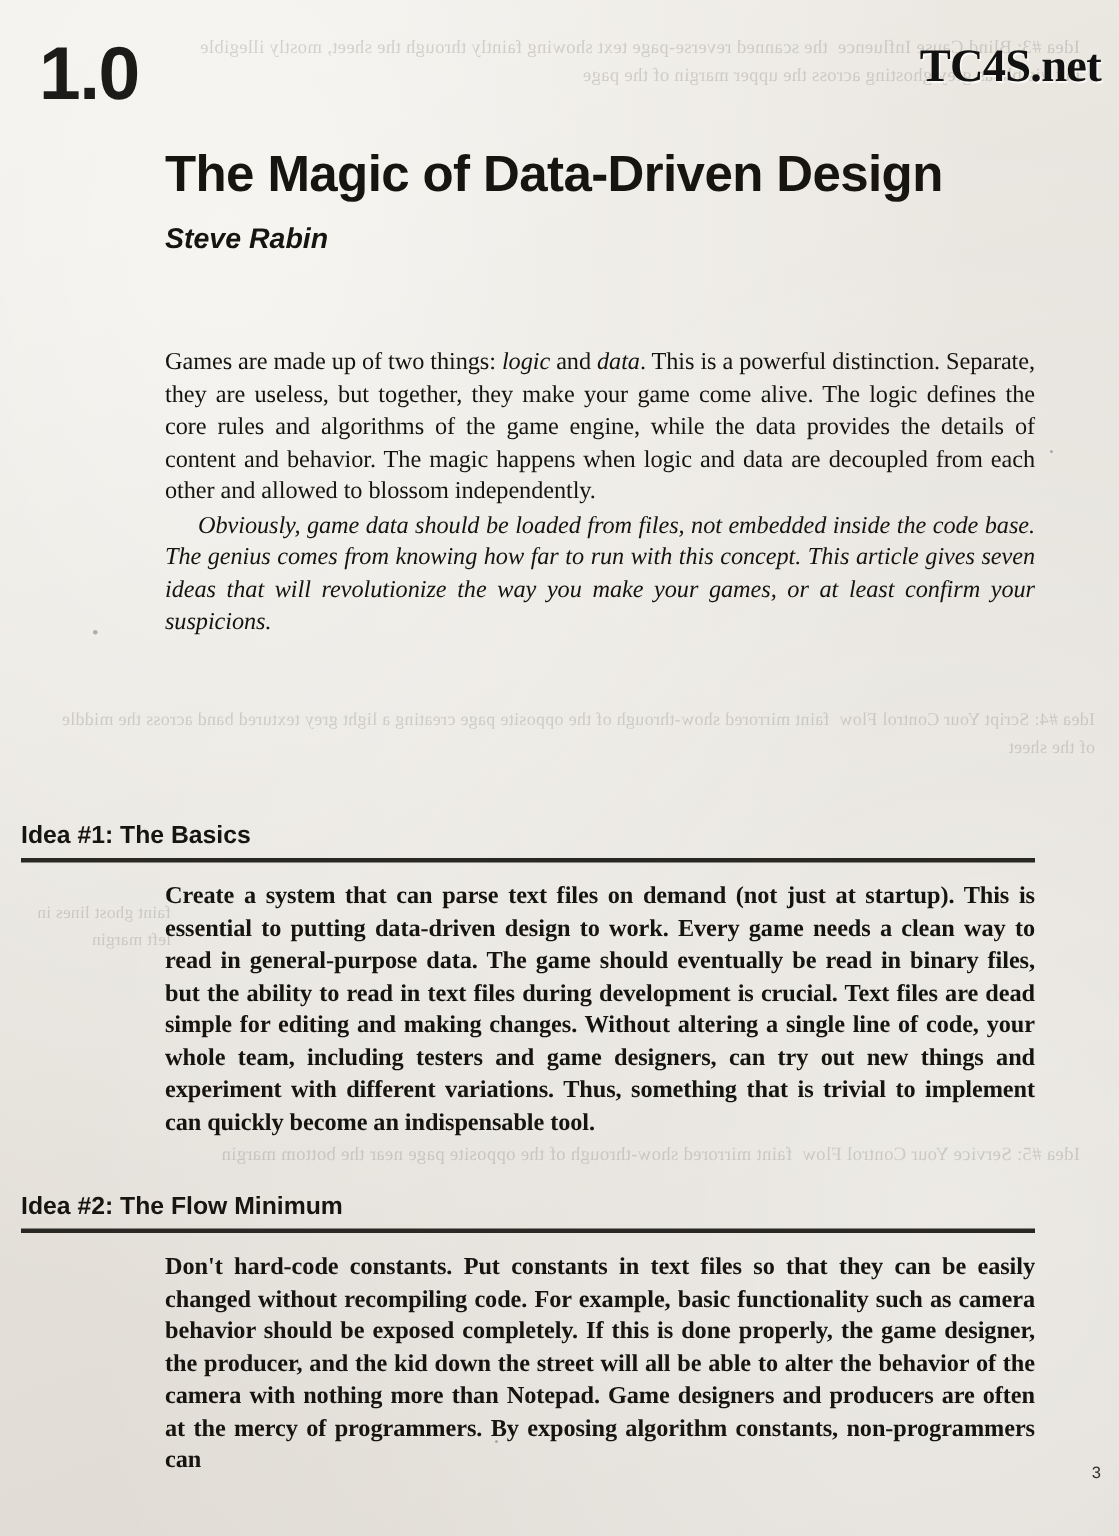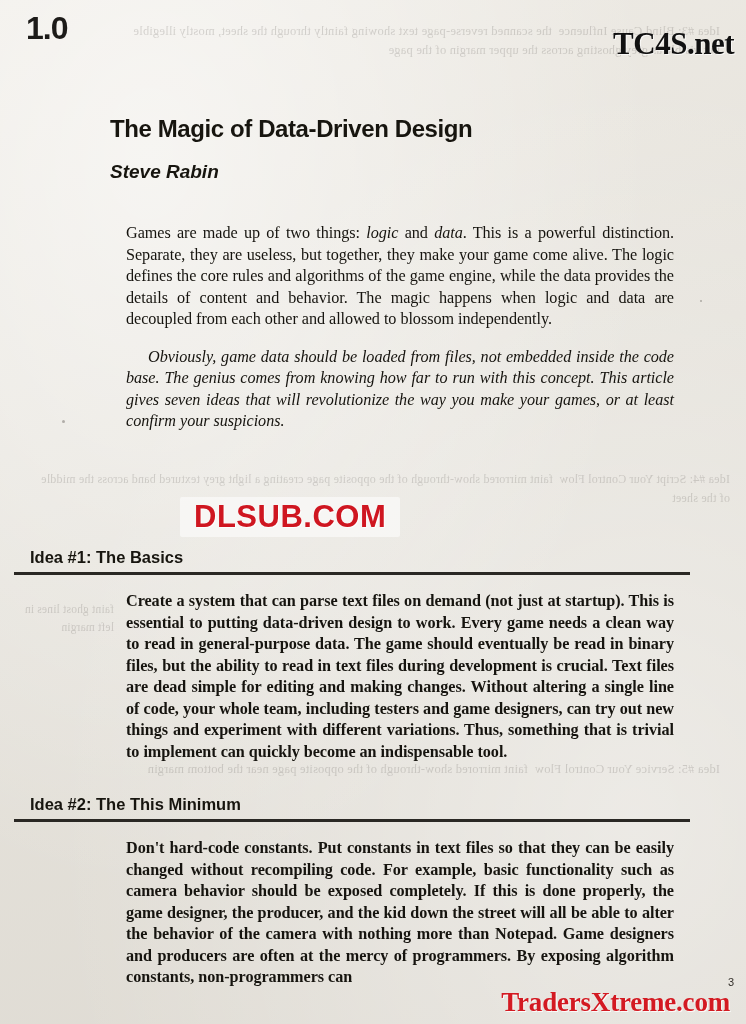--- a/index.html
+++ b/index.html
@@ -36,75 +36,75 @@
     pointer-events: none;
     white-space: pre-wrap;
   }
   .bleed-top { top: 22px; left: 120px; width: 600px; }
   .bleed-mid { top: 470px; left: 40px; width: 690px; font-size: 12px; }
   .bleed-left { top: 600px; left: 18px; width: 96px; font-size: 11.5px; line-height: 18px; }
   .bleed-bottom { top: 760px; left: 120px; width: 600px; }
 
   .chapnum {
     position: absolute;
-    top: 10px;
+    top: 20px;
     left: 26px;
     font-family: "Liberation Sans", sans-serif;
     font-weight: bold;
-    font-size: 32px;
+    font-size: 50px;
     color: #1d1b19;
     letter-spacing: -1px;
   }
 
   .content {
     position: absolute;
     left: 110px;
     top: 100px;
     width: 580px;
   }
 
   h1.title {
     font-family: "Liberation Sans", sans-serif;
     font-weight: bold;
-    font-size: 24px;
+    font-size: 34px;
     line-height: 33px;
-    margin: 12px 0 16px 0;
+    margin: 0 0 16px 0;
     color: #17150f;
     letter-spacing: -0.4px;
   }
   .author {
     font-family: "Liberation Sans", sans-serif;
     font-weight: bold;
     font-style: italic;
     font-size: 19px;
-    margin: 0 0 40px 0;
+    margin: 0 0 60px 0;
     color: #17150f;
   }
   p.body {
     font-family: "Liberation Serif", serif;
     font-size: 16.2px;
     line-height: 21.5px;
-    margin: 16px;
+    margin: 0;
     text-align: justify;
     color: #16140f;
     letter-spacing: -0.05px;
   }
   p.body + p.body { text-indent: 22px; margin-top: 1px; font-style: italic; }
   p.body i { font-style: italic; }
 
   .section {
     position: absolute;
     left: 14px;
     width: 676px;
   }
   .section h2 {
     font-family: "Liberation Sans", sans-serif;
     font-weight: bold;
     font-size: 16.5px;
-    margin: 0 0 5px 16px;
+    margin: 0 0 5px 0;
     color: #17150f;
   }
   .rule {
     height: 3px;
     background: #2a2824;
     margin: 0 0 12px 0;
   }
   .section .para-wrap {
     padding-left: 96px;
     font-weight: bold;
@@ -179,38 +179,36 @@
 
   <div class="content">
     <h1 class="title">The Magic of Data-Driven Design</h1>
     <div class="author">Steve Rabin</div>
 
     <p class="body"><span>Games are made up of two things: </span><i>logic</i><span> and </span><i>data</i><span>. This is a powerful distinction. Separate, they are useless, but together, they make your game come alive. The logic defines the core rules and algorithms of the game engine, while the data provides the details of content and behavior. The magic happens when logic and data are decoupled from each other and allowed to blossom independently.</span></p>
 
     <p class="body">Obviously, game data should be loaded from files, not embedded inside the code base. The genius comes from knowing how far to run with this concept. This article gives seven ideas that will revolutionize the way you make your games, or at least confirm your suspicions.</p>
   </div>
 
-  <div class="wm-dlsub">DLSUB.COM</div>
 
   <div class="section" style="top: 548px;">
     <h2>Idea #1: The Basics</h2>
     <div class="rule"></div>
     <div class="para-wrap">
       <p class="body">Create a system that can parse text files on demand (not just at startup). This is essential to putting data-driven design to work. Every game needs a clean way to read in general-purpose data. The game should eventually be read in binary files, but the ability to read in text files during development is crucial. Text files are dead simple for editing and making changes. Without altering a single line of code, your whole team, including testers and game designers, can try out new things and experiment with different variations. Thus, something that is trivial to implement can quickly become an indispensable tool.</p>
     </div>
   </div>
 
   <div class="section" style="top: 795px;">
-    <h2>Idea #2: The This Minimum</h2>
+    <h2>Idea #2: The Flow Minimum</h2>
     <div class="rule"></div>
     <div class="para-wrap">
       <p class="body">Don't hard-code constants. Put constants in text files so that they can be easily changed without recompiling code. For example, basic functionality such as camera behavior should be exposed completely. If this is done properly, the game designer, the producer, and the kid down the street will all be able to alter the behavior of the camera with nothing more than Notepad. Game designers and producers are often at the mercy of programmers. By exposing algorithm constants, non-programmers can</p>
     </div>
   </div>
 
   <div class="folio">3</div>
 
-  <div class="wm-traders">TradersXtreme.com</div>
 
   <div class="speck" style="left:62px; top:420px; width:3px; height:3px;"></div>
   <div class="speck" style="left:700px; top:300px; width:2px; height:2px;"></div>
   <div class="speck" style="left:330px; top:960px; width:2px; height:2px;"></div>
 </div>
 
 </body></html>

